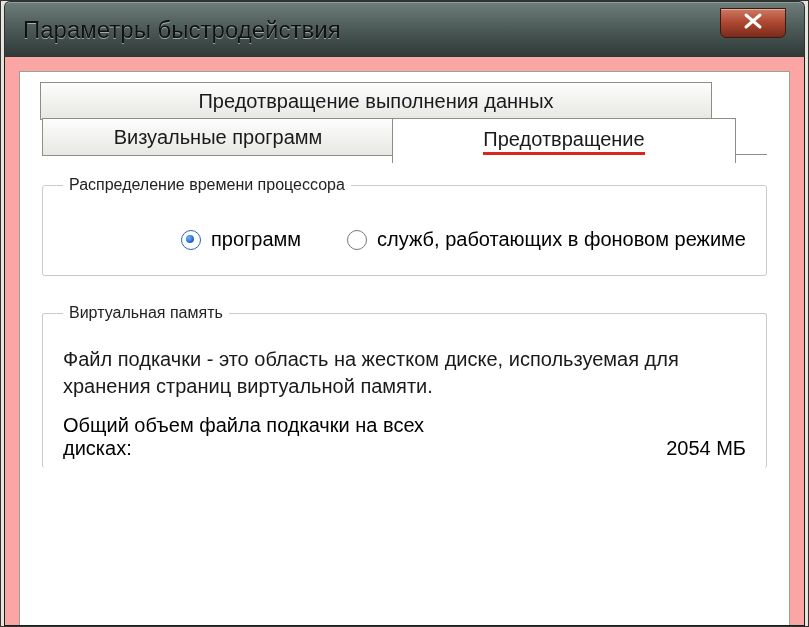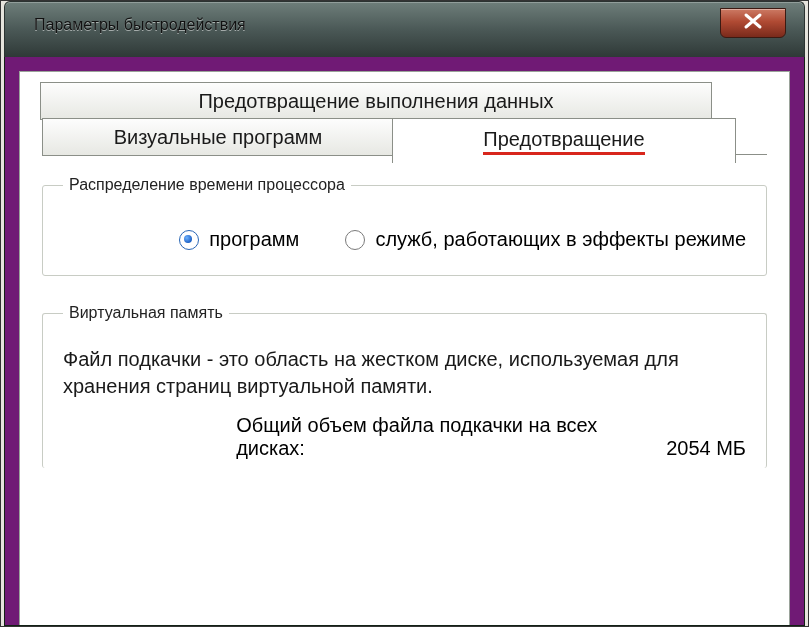--- a/index.html
+++ b/index.html
@@ -2,30 +2,30 @@
 <html><head>
 <meta charset="utf-8">
 <style>
   html,body{margin:0;padding:0;font-family:"Segoe UI",Tahoma,Arial,sans-serif;font-size:16px;background:#e6e4dd;}
   .screenshot{width:809px;height:627px;position:relative;background:#e6e4dd;overflow:hidden;border:1px solid #333;box-sizing:border-box;}
   
   .titlebar{position:absolute;left:3px;right:3px;top:0;height:56px;
     background:linear-gradient(to bottom,#6e7e7a 0%,#4a5856 50%,#2e3836 100%);
     border:1px solid #2b3331;border-bottom:none;border-top-left-radius:6px;border-top-right-radius:6px;
     box-shadow:inset 0 1px 0 rgba(255,255,255,.25);}
-  .titlebar .title{position:absolute;left:29px;top:14px;color:#111;font-size:16px;
+  .titlebar .title{position:absolute;left:18px;top:14px;color:#111;font-size:24px;
     text-shadow:0 1px 0 rgba(255,255,255,.5);}
   .close-btn{position:absolute;right:18px;top:6px;width:64px;height:28px;border-radius:0 0 6px 6px;
     background:linear-gradient(to bottom,#cc7a64 0%,#b04a33 45%,#7a2a1b 100%);
     border:1px solid #3b1a12;box-shadow:inset 0 1px 0 rgba(255,255,255,.4);
     color:#fff;text-align:center;line-height:22px;cursor:pointer;}
   .close-btn svg{display:block;margin:3px auto 0;}
   
   .frame{position:absolute;left:3px;right:3px;top:56px;bottom:0;
-    background:#701a75;border:1px solid #132116;border-top:none;}
+    background:#fca5a5;border:1px solid #132116;border-top:none;}
   
   .client{position:absolute;left:14px;right:14px;top:14px;bottom:0;background:#fff;border:1px solid #9aa39a;border-bottom:none;}
   
   .tabstrip{position:relative;height:104px;}
   .tabstrip .tab{position:absolute;border:1px solid #8b8f88;display:flex;align-items:center;justify-content:center;
     font-size:20px;color:#1a1a1a;cursor:pointer;background:linear-gradient(to bottom,#fdfdfd,#e7e8e3);}
   .tab.dep{left:20px;top:10px;width:670px;height:36px;z-index:1;}
   .tab.visual{left:22px;top:46px;width:350px;height:36px;z-index:2;}
   .tab.advanced{left:372px;top:46px;width:342px;height:44px;border-bottom:none;background:#fff;z-index:3;}
   .tab.advanced span{border-bottom:3px solid #d8261c;padding-bottom:1px;}
@@ -35,21 +35,21 @@
   fieldset.group{border:1px solid #c8ccc4;border-radius:3px;margin:0 0 28px 0;padding:18px 20px 24px 20px;}
   fieldset.group>legend{padding:0 6px;color:#222;font-size:16px;}
   .txt{font-size:20px;color:#1a1a1a;line-height:1.35;margin:6px 0 14px 0;}
   .optline{margin-top:10px;}
   .radio-row{display:flex;align-items:center;gap:46px;margin-top:16px;font-size:20px;justify-content:flex-end;}
   .radio{display:inline-flex;align-items:center;gap:10px;cursor:pointer;}
   .radio .dot{width:18px;height:18px;border-radius:50%;border:1px solid #7a7a7a;background:#fff;position:relative;}
   .radio.sel .dot{border-color:#2a66b5;}
   .radio.sel .dot::after{content:"";position:absolute;left:4px;top:4px;width:8px;height:8px;border-radius:50%;
     background:radial-gradient(circle at 35% 35%,#6fb2ff,#1e62c6 70%);}
-  .pf-row{display:flex;justify-content:flex-end;align-items:flex-end;font-size:20px;margin-top:5px;}
+  .pf-row{display:flex;justify-content:space-between;align-items:flex-end;font-size:20px;margin-top:5px;}
 </style>
 </head>
 <body>
 
 <div class="screenshot">
 
   <div class="titlebar">
     <div class="title">Параметры быстродействия</div>
     <div class="close-btn">
       <svg width="22" height="18" viewBox="0 0 22 18">
@@ -78,21 +78,21 @@
 
         <fieldset class="group">
           <legend>Распределение времени процессора</legend>
           <div class="radio-row">
             <label class="radio sel">
               <span class="dot"></span>
               <span>программ</span>
             </label>
             <label class="radio">
               <span class="dot"></span>
-              <span>служб, работающих в эффекты режиме</span>
+              <span>служб, работающих в фоновом режиме</span>
             </label>
           </div>
         </fieldset>
 
         <fieldset class="group" style="margin-bottom:0;border-bottom:none;padding-bottom:8px;">
           <legend>Виртуальная память</legend>
           <div class="txt">Файл подкачки - это область на жестком диске, используемая для хранения страниц виртуальной памяти.</div>
           <div class="pf-row">
             <div style="max-width:430px;">Общий объем файла подкачки на всех дисках:</div>
             <div>2054 МБ</div>

